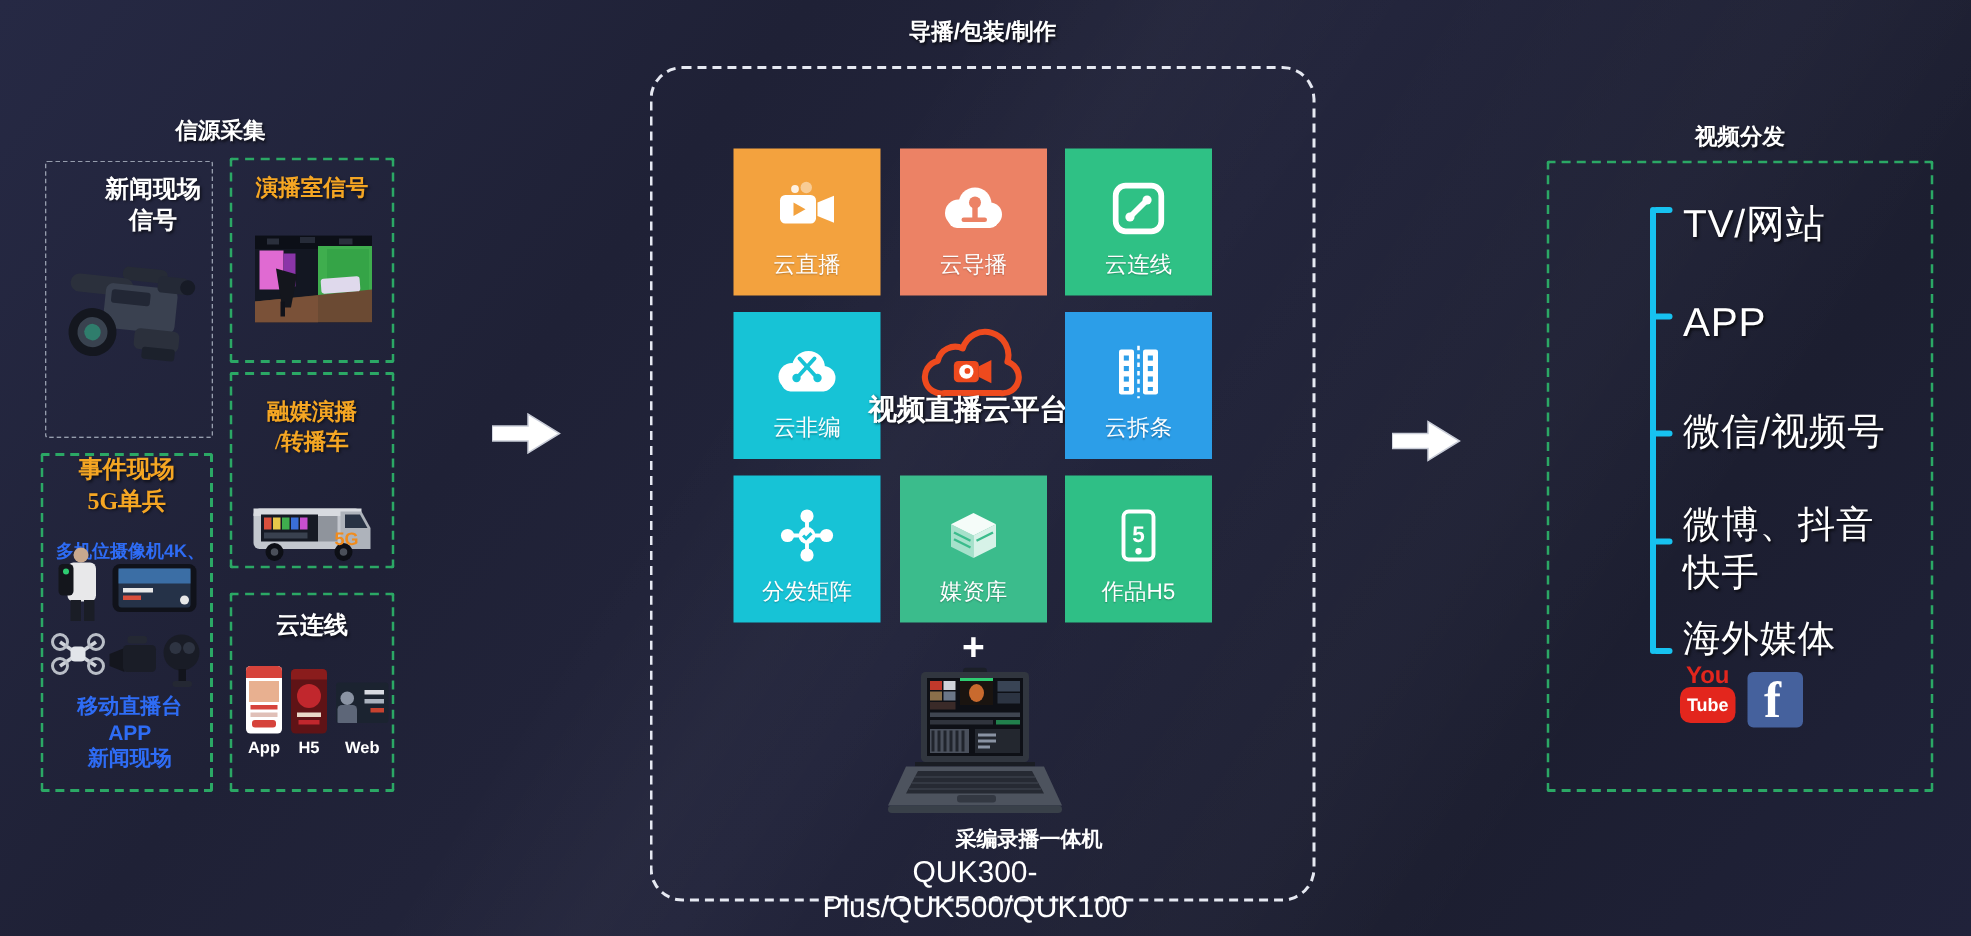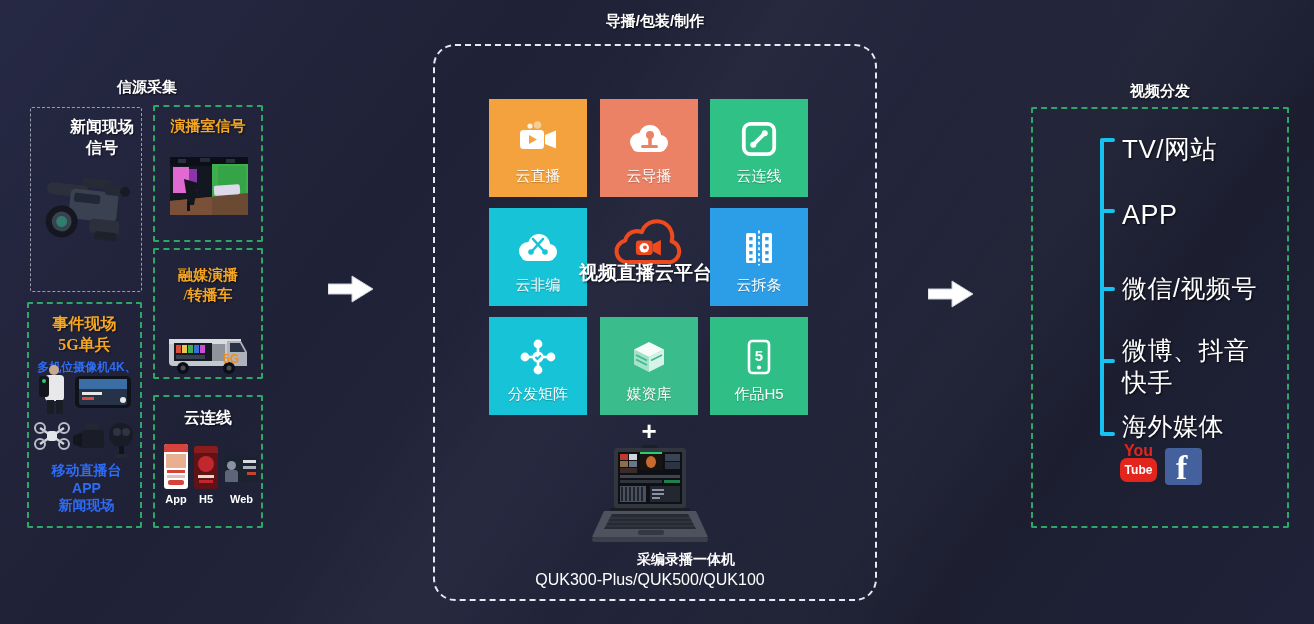--- a/index.html
+++ b/index.html
@@ -31,21 +31,21 @@
 
   
   .tile { position:absolute; width:98px; height:98px; display:flex; flex-direction:column; align-items:center; }
   .tile .ticon { margin-top:20px; height:40px; display:flex; align-items:center; }
   .tile .tlabel { position:absolute; bottom:11px; width:100%; text-align:center; color:#FEFEFE; font-size:15px; text-shadow:0 1px 1px rgba(0,0,0,.25); }
   .hubcell { position:absolute; width:98px; height:98px; --tile:#EE4A1E; display:flex; flex-direction:column; align-items:center; }
   .hubcell .hlabel { position:absolute; top:52px; width:140px; left:-21px; text-align:left; color:#fff; font-weight:bold; font-size:19px; text-shadow:1px 1px 2px rgba(0,0,0,.7); }
 
   .plus { color:#fff; font-size:26px; font-weight:bold; text-align:center; }
   .dev-name { color:#fff; font-weight:bold; font-size:14px; text-align:right; }
-  .dev-models { color:#fff; font-size:16px; text-align:center; }
+  .dev-models { color:#fff; font-size:20px; text-align:center; }
 
   
   .r-item { position:absolute; left:1122px; color:#fff; font-size:25px; line-height:1.26; text-shadow:1px 1px 2px rgba(0,0,0,.75); letter-spacing:.5px; }
   .bracket-v { position:absolute; left:1100px; top:138px; width:4px; height:298px; background:#17C2F0; border-radius:2px; }
   .tick { position:absolute; left:1102px; width:13px; height:4px; background:#17C2F0; border-radius:2px; }
 
   
   .yt { position:absolute; left:1120px; top:444px; width:37px; text-align:center; }
   .yt .yt-you { color:#E3261D; font-weight:bold; font-size:16px; line-height:14px; }
   .yt .yt-tube { background:#E3261D; border-radius:7px; color:#fff; font-weight:bold; font-size:12px; height:24px; line-height:24px; }
@@ -121,21 +121,21 @@
       <rect x="45" y="12" width="13" height="17" fill="#8f949c"></rect>
       <circle cx="16" cy="36" r="6" fill="#0d0f16"></circle>
         <circle cx="16" cy="36" r="2.5" fill="#4a4f59"></circle>
       <circle cx="62" cy="36" r="6" fill="#0d0f16"></circle>
         <circle cx="62" cy="36" r="2.5" fill="#4a4f59"></circle>
       <text x="56" y="31" font-size="12" font-weight="bold" fill="#f08c1e">5G</text>
     </svg>
   </div>
 
   <div class="dbox" style="left:27px;top:302px;width:115px;height:226px;">
-    <div class="box-title orange preline" style="margin-top:10px;">事件现场
+    <div class="box-title orange preline" style="">事件现场
 5G单兵</div>
     <svg class="abs" style="left:8px;top:60px;" width="100" height="52" viewBox="0 0 100 52">
       <circle cx="17" cy="6" r="5" fill="#c8a88e"></circle>
       <rect x="8" y="11" width="19" height="26" rx="4" fill="#e8e8ea"></rect>
       <rect x="2" y="12" width="10" height="21" rx="3" fill="#14161c"></rect>
       <circle cx="7" cy="17" r="2" fill="#2ecc71"></circle>
       <rect x="10" y="36" width="7" height="14" fill="#1a1d26"></rect>
         <rect x="19" y="36" width="7" height="14" fill="#1a1d26"></rect>
       <rect x="38" y="12" width="56" height="32" rx="5" fill="#10121a"></rect>
       <rect x="42" y="15" width="48" height="26" rx="2" fill="#253248"></rect>

